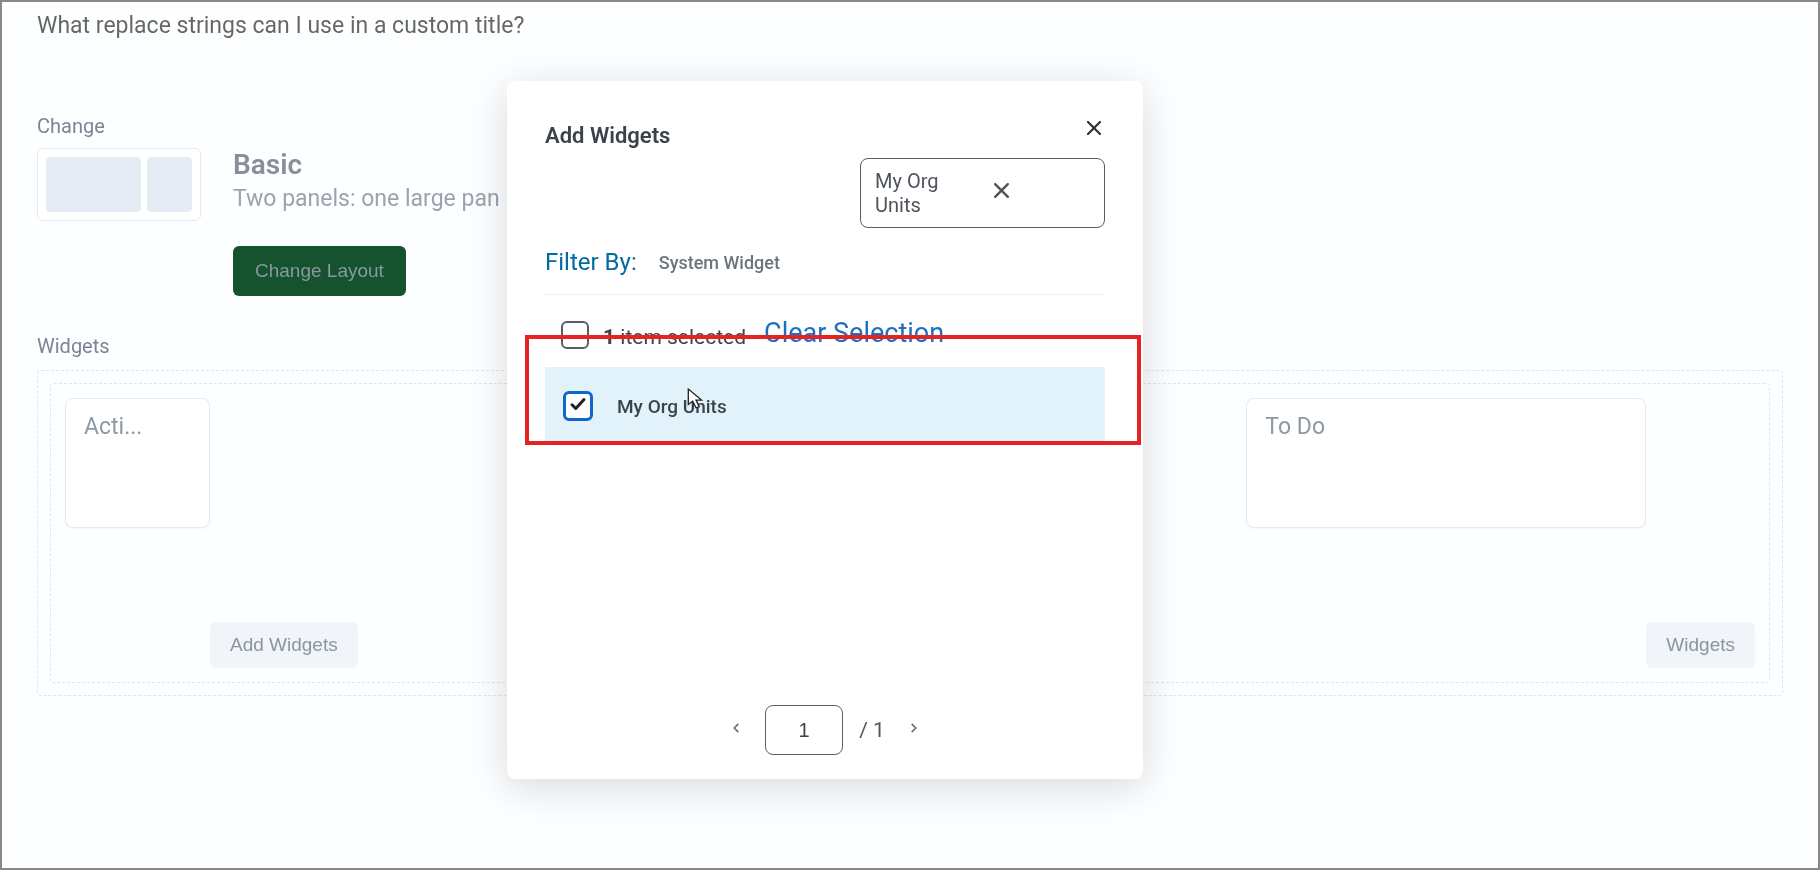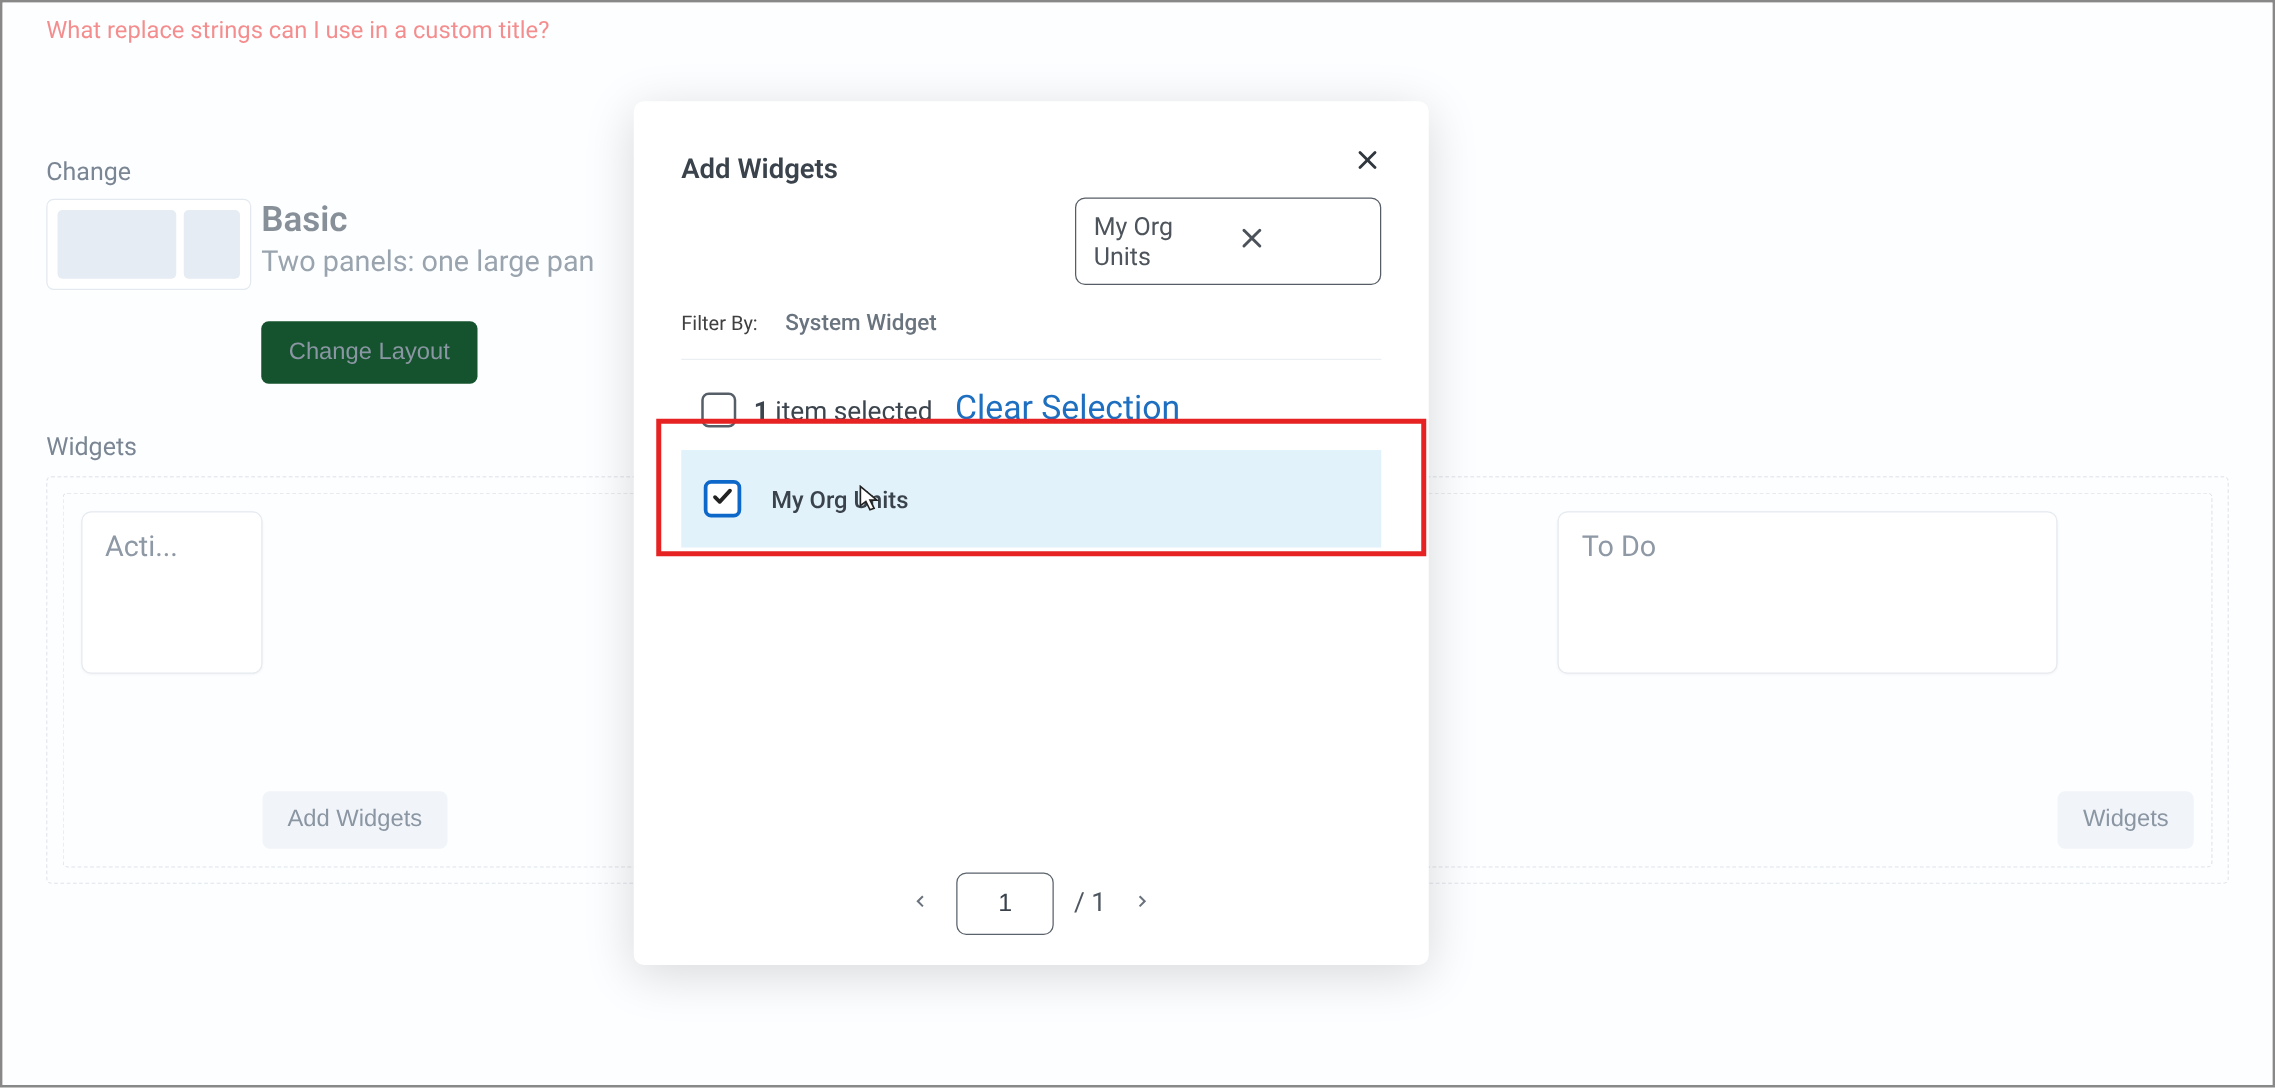--- a/index.html
+++ b/index.html
@@ -19,35 +19,35 @@
     .backdrop {
       position: absolute;
       top: 0;
       left: 0;
       width: 100%;
       height: 100%;
       padding: 10px 35px;
       background: #fdfeff;
     }
     .help-link {
-      color: #ef4444;
-      font-size: 19px;
-      margin-bottom: 35px;
+      color: #000000;
+      font-size: 23px;
+      margin-bottom: 20px;
       display: inline-block;
       opacity: 0.6;
     }
     .section-label {
       color: #7a8693;
       font-size: 20px;
       margin-top: 55px;
       margin-bottom: 10px;
     }
     .layout-row {
       display: flex;
-      gap: 8px;
+      gap: 32px;
       align-items: flex-start;
     }
     .layout-thumb {
       border: 1px solid #e3e9ef;
       border-radius: 6px;
       padding: 8px;
       display: flex;
       gap: 6px;
       background: #fff;
     }
@@ -197,22 +197,22 @@
       padding: 20px 38px 18px 38px;
       display: flex;
       align-items: center;
       gap: 22px;
       border-bottom: 1px solid #eceff2;
       margin: 0 38px;
       padding-left: 0;
       padding-right: 0;
     }
     .filter-label {
-      font-size: 16px;
-      color: #404040;
+      font-size: 24px;
+      color: #0369a1;
     }
     .filter-value {
       font-size: 18px;
       color: #6a747f;
       font-weight: 500;
     }
     .selection-row {
       display: flex;
       align-items: flex-end;
       gap: 14px;

